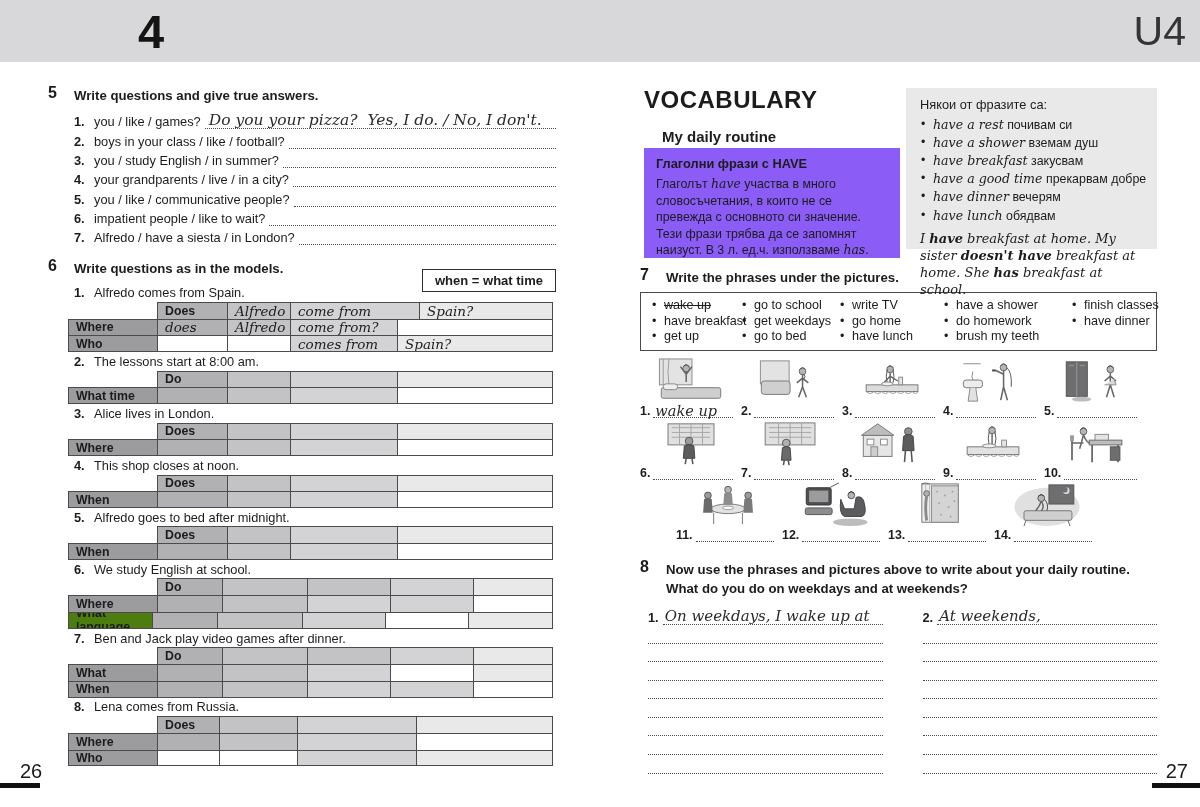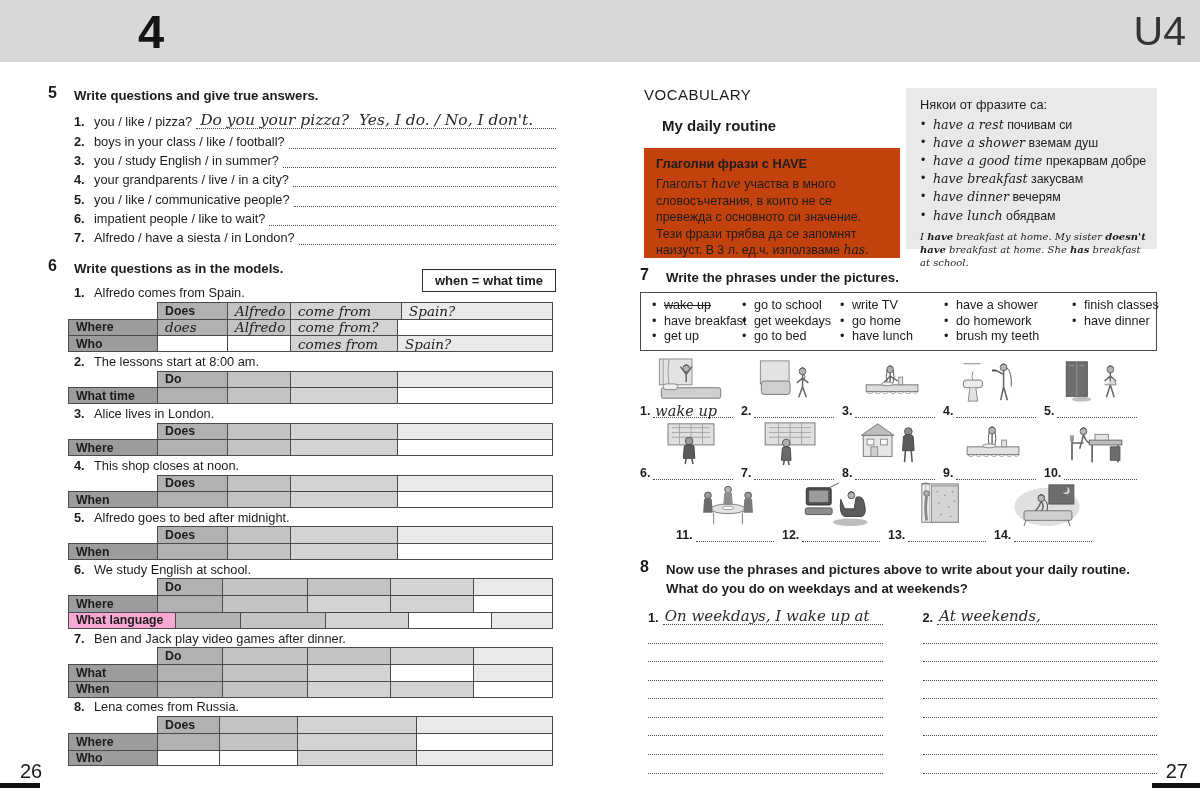--- a/index.html
+++ b/index.html
@@ -44,34 +44,34 @@
   .tcell.h{font-family:"DejaVu Serif",serif;font-style:italic;font-size:13.5px;}
   
   .pnum{position:absolute;font-size:20px;color:#1a1a1a;}
   .pnum-l{left:20px;top:760px;}
   .pnum-r{right:12px;top:760px;}
   .bbar{position:absolute;top:783px;height:4.5px;background:#111;}
   .bbar-l{left:0;width:40px;}
   .bbar-r{right:0;width:48px;}
   
   .vocab{position:relative;height:180px;}
-  .vhead{font-size:15px;font-weight:normal;letter-spacing:.5px;margin:2px 0 0 4px;}
+  .vhead{font-size:24px;font-weight:bold;letter-spacing:.5px;margin:2px 0 0 4px;}
   .vsub{font-size:15px;font-weight:bold;margin:14px 0 0 22px;}
-  .notebox{position:absolute;left:4px;top:62px;width:256px;height:110px;background:#c2410c;
+  .notebox{position:absolute;left:4px;top:62px;width:256px;height:110px;background:#8b5cf6;
            padding:8px 10px 0 12px;box-sizing:border-box;}
   .notebox .ntitle{font-size:12.8px;font-weight:bold;margin-bottom:5px;}
   .notebox .nbody{font-size:12.4px;line-height:1.33;}
   .phrasebox{position:absolute;left:266px;top:2px;width:251px;height:161px;background:#e9e9e9;
              padding:9px 10px 0 14px;box-sizing:border-box;}
   .phrasebox .pintro{font-size:12.8px;margin-bottom:4px;}
   .plist{list-style:none;margin:0;padding:0;}
   .plist li{font-size:12.4px;line-height:1.38;padding-left:13px;position:relative;}
   .plist li::before{content:"•";position:absolute;left:1px;}
   .plist .en{font-style:italic;font-family:"DejaVu Serif",serif;font-size:12.6px;}
-  .pexample{font-size:10px;line-height:1.32;font-style:italic;font-family:"DejaVu Serif",serif;margin-top:5px;}
+  .pexample{font-size:13px;line-height:1.32;font-style:italic;font-family:"DejaVu Serif",serif;margin-top:5px;}
   .vit{font-style:italic;font-family:"DejaVu Serif",serif;}
   
   .wordbank{border:1.4px solid #4a4a4a;margin:3px 0 7px 0;padding:5px 0 5px 10px;
             display:grid;grid-template-columns:90px 98px 104px 128px auto;}
   .wb-item{font-size:12.6px;line-height:15.5px;padding-left:13px;position:relative;white-space:nowrap;}
   .wb-item::before{content:"•";position:absolute;left:1px;}
   .struck{text-decoration:line-through;}
   .picrow{display:flex;margin-bottom:2px;}
   .picrow.r3{padding-left:36px;}
   .pic-item{width:101px;flex:none;display:flex;flex-direction:column;}
@@ -101,21 +101,21 @@
 
   <div class="pagecol left-page">
 
     <div class="exh">
       <span class="exnum">5</span>
       <span class="extitle">Write questions and give true answers.</span>
     </div>
     <div>
         <div class="q-row">
           <span class="q-num">1.</span>
-          <span class="q-prompt">you / like / pizza?</span>
+          <span class="q-prompt">you / like / games?</span>
           <span class="q-line">
             <span class="q-ans hand">Do you your pizza?  Yes, I do. / No, I don't.</span>
           </span>
         </div>
         <div class="q-row">
           <span class="q-num">2.</span>
           <span class="q-prompt">boys in your class / like / football?</span>
           <span class="q-line"></span>
         </div>
         <div class="q-row">
@@ -154,21 +154,21 @@
       <div>
           <div class="s-row">
             <span class="s-num">1.</span>
             <span>Alfredo comes from Spain.</span>
           </div>
           <div class="mtable">
             <div class="trow">
               <div class="tcell ghost" style="width: 89px; flex: 0 0 auto;"></div>
               <div class="tcell b" style="width: 70px; flex: 0 0 auto; background: rgb(177, 177, 179);">Does</div>
               <div class="tcell h" style="width: 63px; flex: 0 0 auto; background: rgb(195, 195, 197);">Alfredo</div>
-              <div class="tcell h" style="width: 111px; flex: 0 0 auto; background: rgb(211, 211, 213);">come from</div>
+              <div class="tcell h" style="width: 129px; flex: 0 0 auto; background: rgb(211, 211, 213);">come from</div>
               <div class="tcell h" style="flex: 1 1 0%; background: rgb(233, 233, 234);">Spain?</div>
             </div>
             <div class="trow">
               <div class="tcell lbl" style="width: 89px; flex: 0 0 auto; background: rgb(156, 156, 158);">Where</div>
               <div class="tcell h" style="width: 70px; flex: 0 0 auto; background: rgb(177, 177, 179);">does</div>
               <div class="tcell h" style="width: 63px; flex: 0 0 auto; background: rgb(195, 195, 197);">Alfredo</div>
               <div class="tcell h" style="width: 107px; flex: 0 0 auto; background: rgb(211, 211, 213);">come from?</div>
               <div class="tcell" style="flex: 1 1 0%; background: rgb(255, 255, 255);"></div>
             </div>
             <div class="trow last">
@@ -274,21 +274,21 @@
             </div>
             <div class="trow">
               <div class="tcell lbl" style="width: 89px; flex: 0 0 auto; background: rgb(156, 156, 158);">Where</div>
               <div class="tcell" style="width: 65px; flex: 0 0 auto; background: rgb(177, 177, 179);"></div>
               <div class="tcell" style="width: 85px; flex: 0 0 auto; background: rgb(195, 195, 197);"></div>
               <div class="tcell" style="width: 83px; flex: 0 0 auto; background: rgb(211, 211, 213);"></div>
               <div class="tcell" style="width: 83px; flex: 0 0 auto; background: rgb(211, 211, 213);"></div>
               <div class="tcell" style="flex: 1 1 0%; background: rgb(255, 255, 255);"></div>
             </div>
             <div class="trow last">
-              <div class="tcell lbl" style="width: 107px; flex: 0 0 auto; background: #f9a8d4;">What language</div>
+              <div class="tcell lbl" style="width: 84px; flex: 0 0 auto; background: #4d7c0f;">What language</div>
               <div class="tcell" style="width: 65px; flex: 0 0 auto; background: rgb(177, 177, 179);"></div>
               <div class="tcell" style="width: 85px; flex: 0 0 auto; background: rgb(195, 195, 197);"></div>
               <div class="tcell" style="width: 83px; flex: 0 0 auto; background: rgb(211, 211, 213);"></div>
               <div class="tcell" style="width: 83px; flex: 0 0 auto; background: rgb(255, 255, 255);"></div>
               <div class="tcell" style="flex: 1 1 0%; background: rgb(233, 233, 234);"></div>
             </div>
           </div>
           <div class="s-row">
             <span class="s-num">7.</span>
             <span>Ben and Jack play video games after dinner.</span>
@@ -357,22 +357,22 @@
       <div class="vsub">My daily routine</div>
       <div class="notebox">
         <div class="ntitle">Глаголни фрази с HAVE</div>
         <div class="nbody">Глаголът <i class="vit">have</i> участва в много словосъчетания, в които не се превежда с основното си значение. Тези фрази трябва да се запомнят наизуст. В 3 л. ед.ч. използваме <i class="vit">has</i>.</div>
       </div>
       <div class="phrasebox">
         <div class="pintro">Някои от фразите са:</div>
         <ul class="plist">
             <li><span class="en">have a rest</span> почивам си</li>
             <li><span class="en">have a shower</span> вземам душ</li>
+            <li><span class="en">have breakfast</span> закусвам</li>
             <li><span class="en">have a good time</span> прекарвам добре</li>
-            <li><span class="en">have breakfast</span> закусвам</li>
             <li><span class="en">have dinner</span> вечерям</li>
             <li><span class="en">have lunch</span> обядвам</li>
           </ul>
         <div class="pexample">I <b>have</b> breakfast at home. My sister <b>doesn't have</b> breakfast at home. She <b>has</b> breakfast at school.</div>
       </div>
     </div>
 
     <div class="ex7">
       <div class="exh">
         <span class="exnum">7</span>

